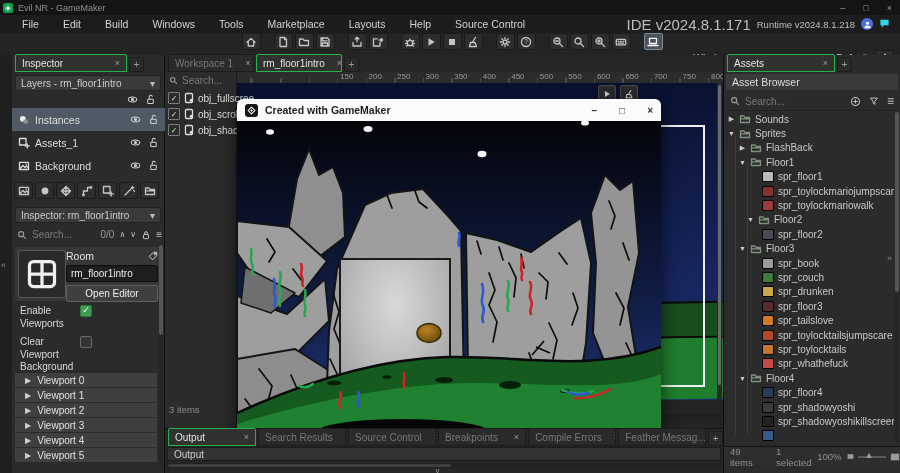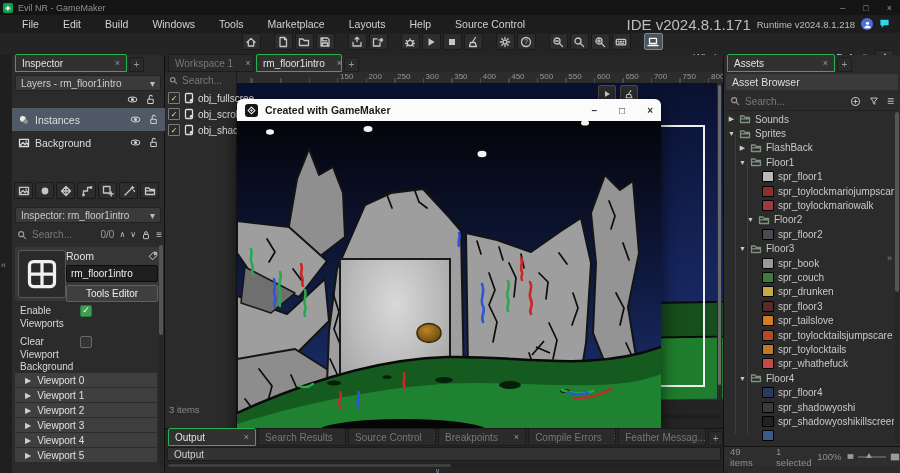--- a/index.html
+++ b/index.html
@@ -333,20 +333,43 @@
               <svg width="11" height="11" viewBox="0 0 12 12" stroke="currentColor" fill="none" stroke-width="1.1">
                 <rect x="3" y="5.6" width="6" height="4.8" rx="0.8"></rect>
                 <path d="M4.6 5.6 V3.4 a1.7 1.7 0 0 1 3.4 -0.4"></path>
               </svg>
             </span>
           </span>
         </div>
         <div class="lrow">
           <span class="ic">
             <svg width="12" height="12" viewBox="0 0 12 12" stroke="currentColor" fill="none" stroke-width="1.3" stroke-linecap="round" stroke-linejoin="round">
+              <rect x="1.5" y="1.5" width="6.5" height="6.5"></rect>
+              <path d="M9.2 6.8 V11 M7.1 8.9 H11.3"></path>
+            </svg>
+          </span>
+          <span>Assets_1</span>
+          <span class="sp">
+            <span class="ic">
+              <svg width="11" height="11" viewBox="0 0 12 12" stroke="currentColor" fill="none" stroke-width="1.1">
+                <ellipse cx="6" cy="6" rx="4.6" ry="2.7"></ellipse>
+                <circle cx="6" cy="6" r="1.2" fill="currentColor"></circle>
+              </svg>
+            </span>
+            <span class="ic">
+              <svg width="11" height="11" viewBox="0 0 12 12" stroke="currentColor" fill="none" stroke-width="1.1">
+                <rect x="3" y="5.6" width="6" height="4.8" rx="0.8"></rect>
+                <path d="M4.6 5.6 V3.4 a1.7 1.7 0 0 1 3.4 -0.4"></path>
+              </svg>
+            </span>
+          </span>
+        </div>
+        <div class="lrow">
+          <span class="ic">
+            <svg width="12" height="12" viewBox="0 0 12 12" stroke="currentColor" fill="none" stroke-width="1.3" stroke-linecap="round" stroke-linejoin="round">
               <rect x="1.5" y="2.3" width="9" height="7.2"></rect>
               <path d="M2.5 8 L5 5.5 L7 7.5 L8.5 6 L10 7.5"></path>
               <circle cx="8" cy="4.3" r="0.8" fill="currentColor" stroke="none"></circle>
             </svg>
           </span>
           <span>Background</span>
           <span class="sp">
             <span class="ic">
               <svg width="11" height="11" viewBox="0 0 12 12" stroke="currentColor" fill="none" stroke-width="1.1">
                 <ellipse cx="6" cy="6" rx="4.6" ry="2.7"></ellipse>
@@ -438,21 +461,21 @@
         <div class="rtitle">
             <span>Room</span>
           <span class="ic" style="margin-left:auto;color:#cfcfcf">
               <svg width="10" height="10" viewBox="0 0 12 12" stroke="currentColor" fill="none" stroke-width="1.2">
                 <path d="M1.5 6.5 L6.5 1.5 H10.5 V5.5 L5.5 10.5 Z"></path>
                 <circle cx="8.3" cy="3.7" r="0.9" fill="currentColor"></circle>
               </svg>
             </span>
         </div>
         <div class="rname">rm_floor1intro</div>
-        <div class="open">Tools Editor</div>
+        <div class="open">Open Editor</div>
       </div>
     </div>
     <div class="cbrow" style="top:250px">
       <span class="lbl">Enable Viewports</span>
       <span class="chk on">✓</span>
     </div>
     <div class="cbrow" style="top:281px">
       <span class="lbl">Clear Viewport Background</span>
       <span class="chk off"></span>
     </div>

